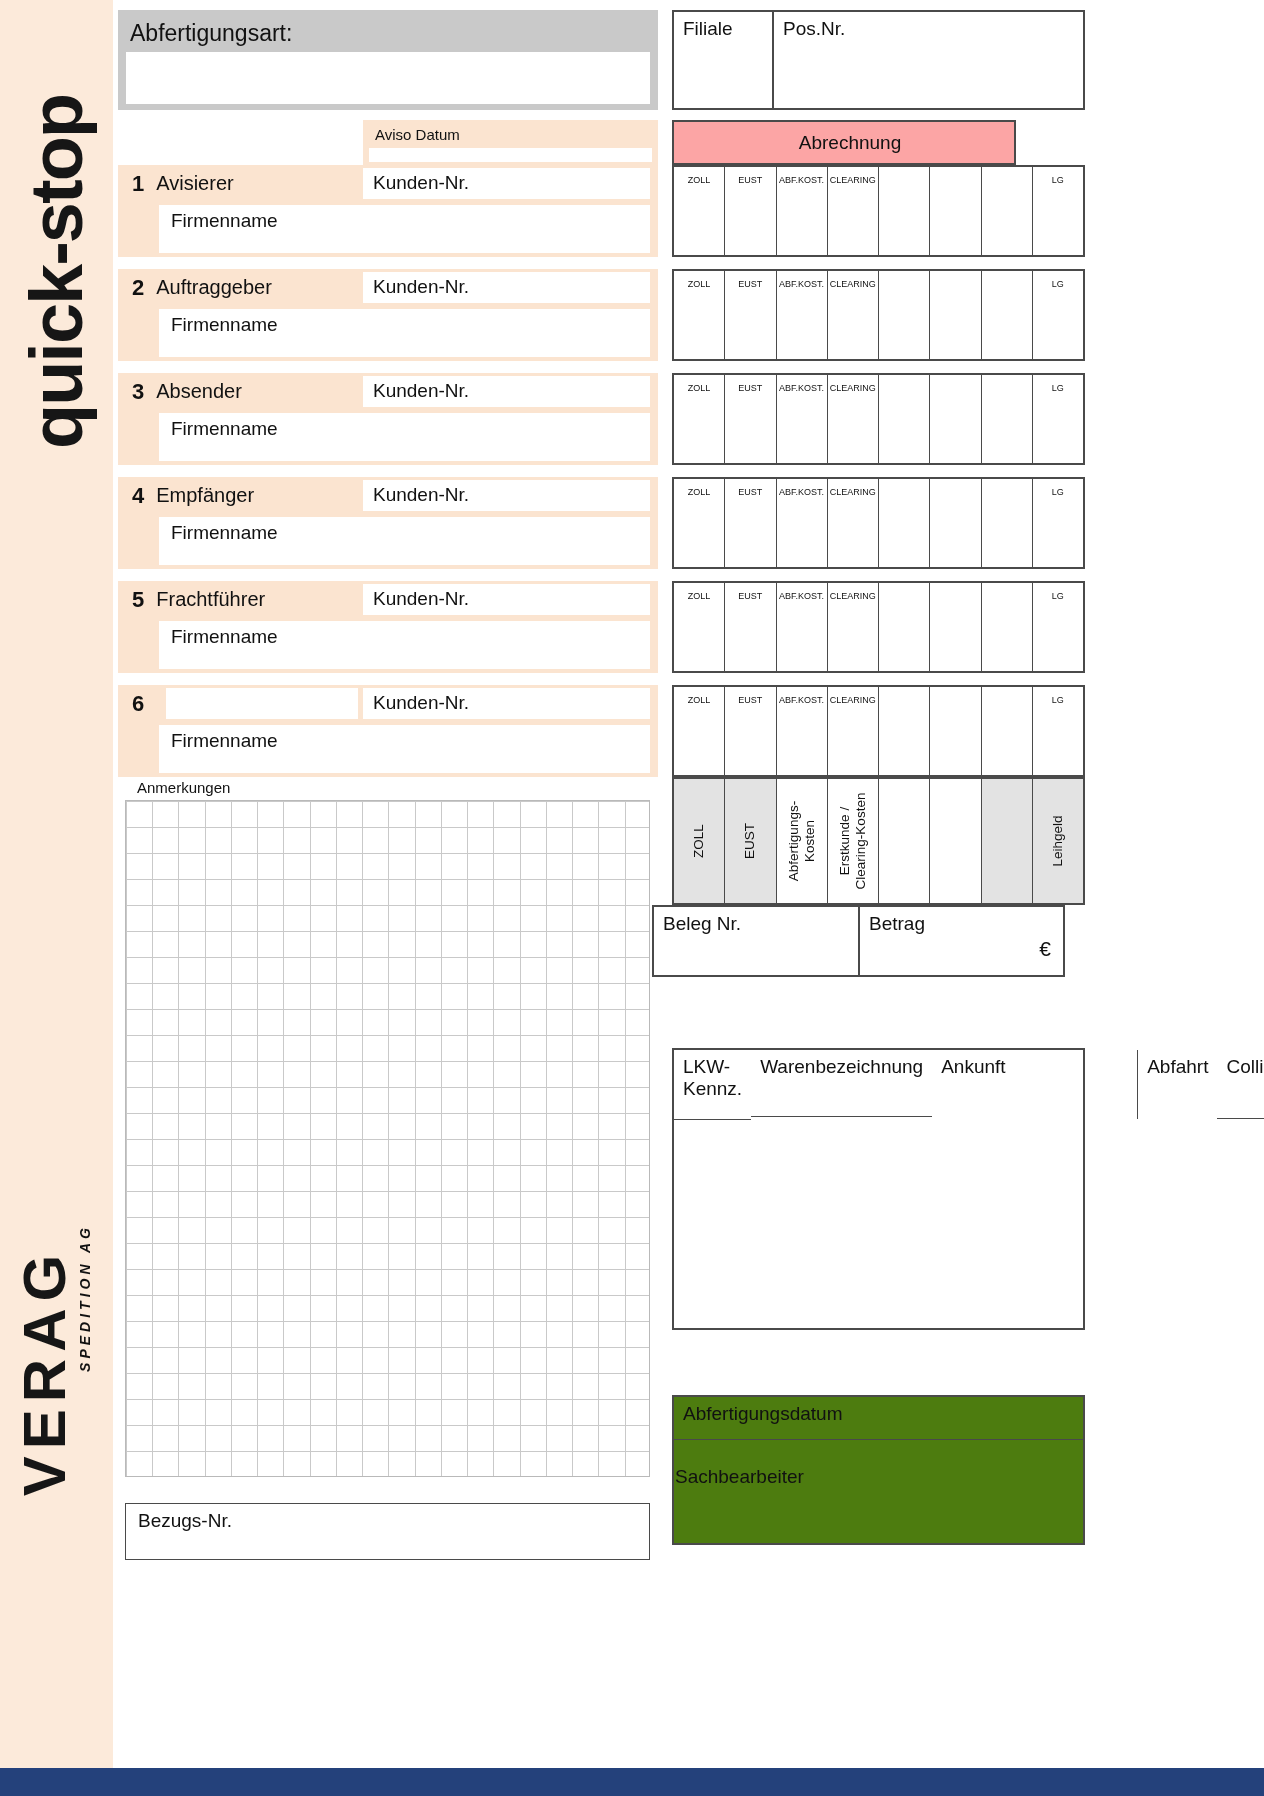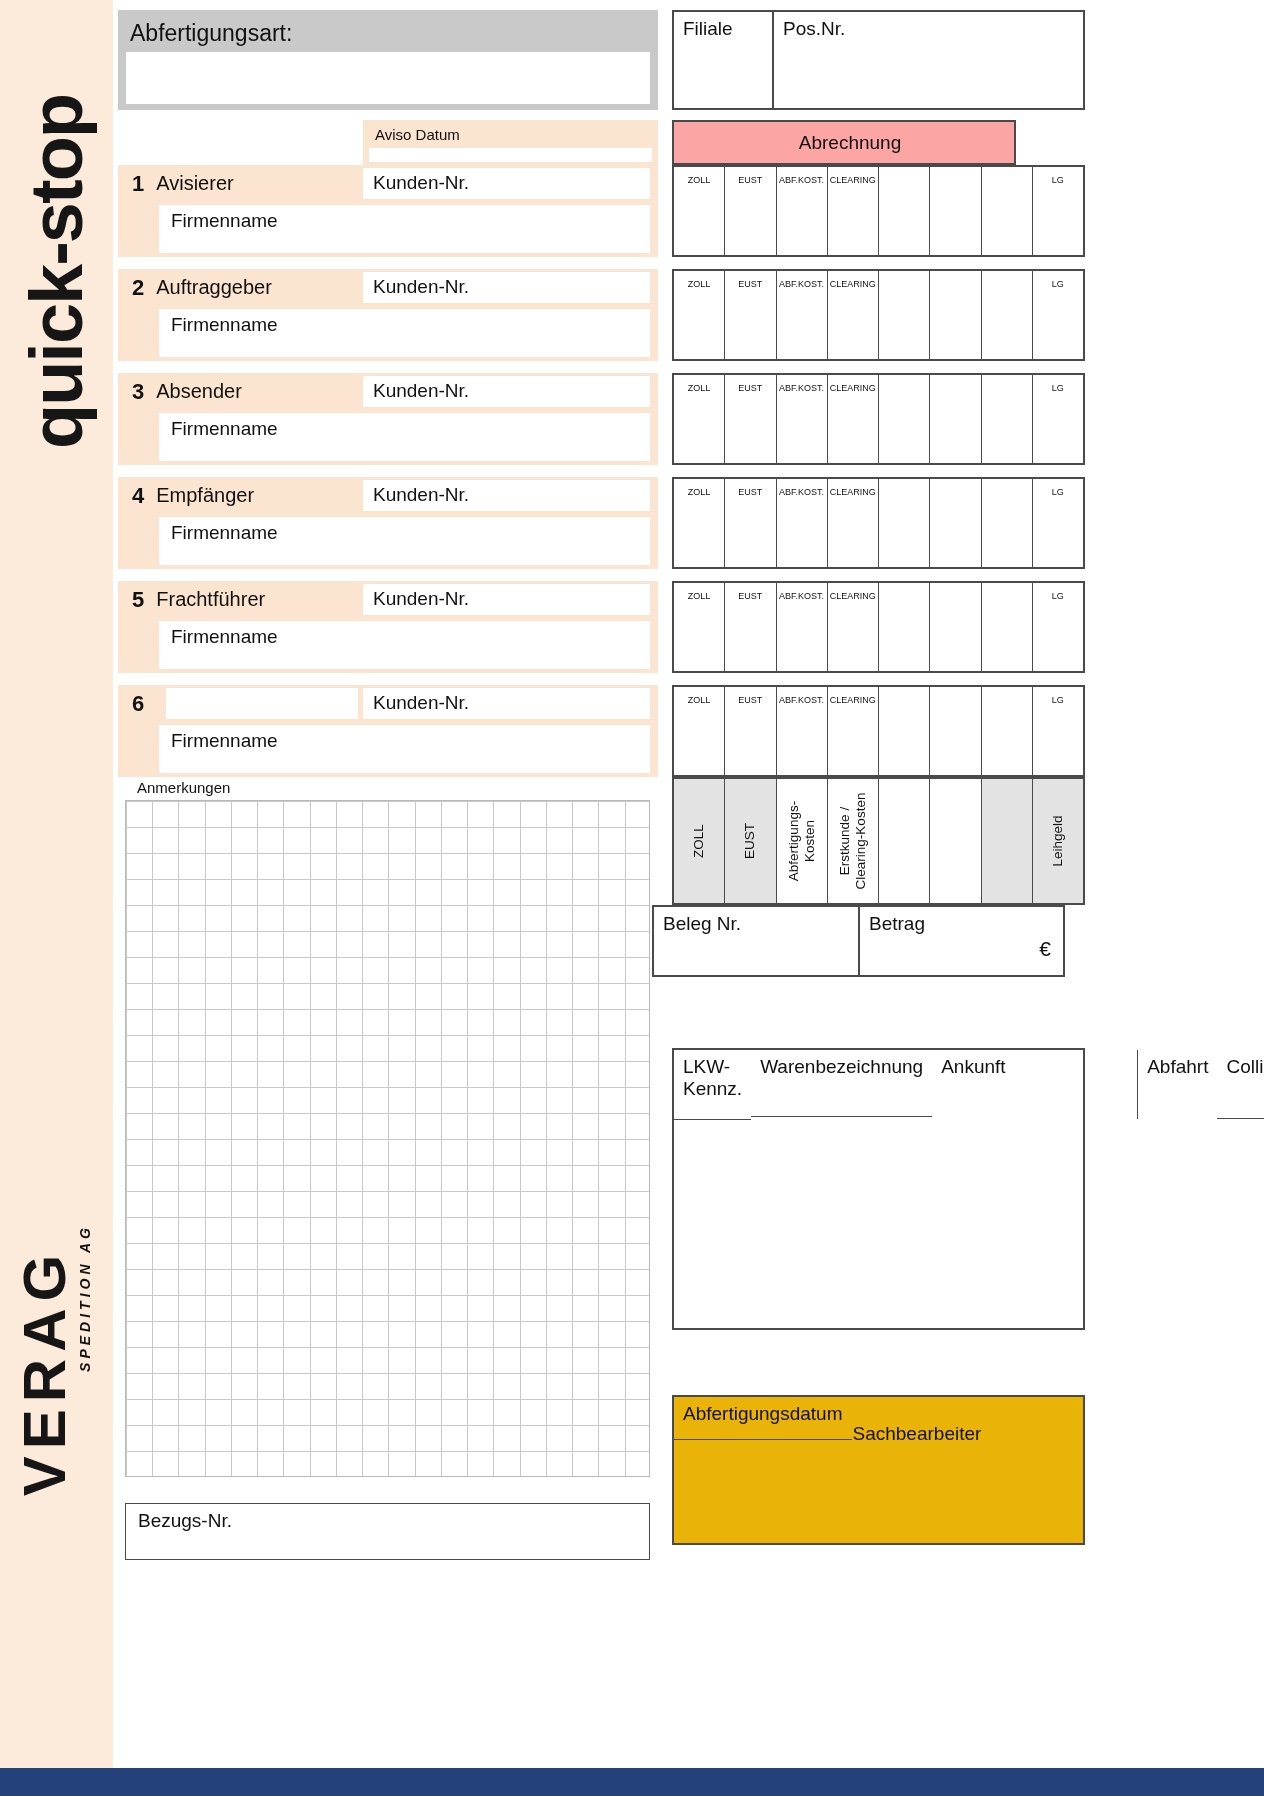--- a/index.html
+++ b/index.html
@@ -85,21 +85,21 @@
              border:2px solid #4a4a4a; display:flex; flex-direction:row; background:#fff; }
   .lkw-row { padding:6px 9px; font-size:15px; border-bottom:1px solid #4a4a4a; }
   .row-lkw { height:70px; }
   .row-waren { height:67px; }
   .lkw-split { display:flex; border-bottom:1px solid #4a4a4a; height:69px; }
   .lkw-split.last { border-bottom:none; flex:1; }
   .cell-left { width:206px; border-right:1px solid #4a4a4a; padding:6px 9px; font-size:15px; }
   .cell-right { flex:1; padding:6px 9px; font-size:15px; }
 
   .abfd-box { position:absolute; left:672px; top:1395px; width:413px; height:150px;
-              border:2px solid #4a4a4a; display:flex; flex-direction:row; background:#eab308; }
+              border:2px solid #4a4a4a; display:flex; flex-direction:column; background:#4d7c0f; }
   .abfd-row1 { height:43px; border-bottom:1px solid #4a4a4a; padding:6px 9px; font-size:15px; }
   .abfd-row2 { flex:1; padding:6px 1px; font-size:15px;margin-top:20px; }
 
   .bottom-bar { position:absolute; left:0; top:1768px; width:1264px; height:28px; background:#24417b; }
 </style>
 </head>
 <body>
 
 <div id="page">
 

